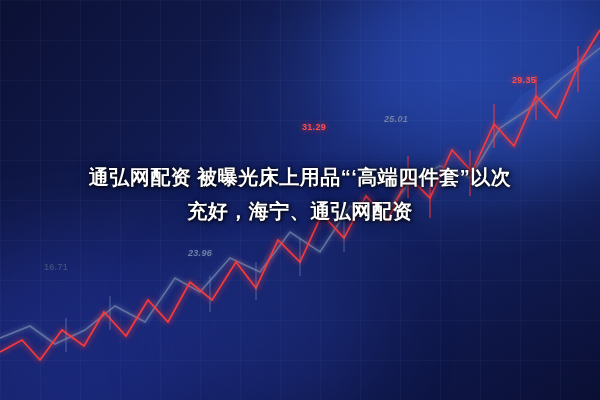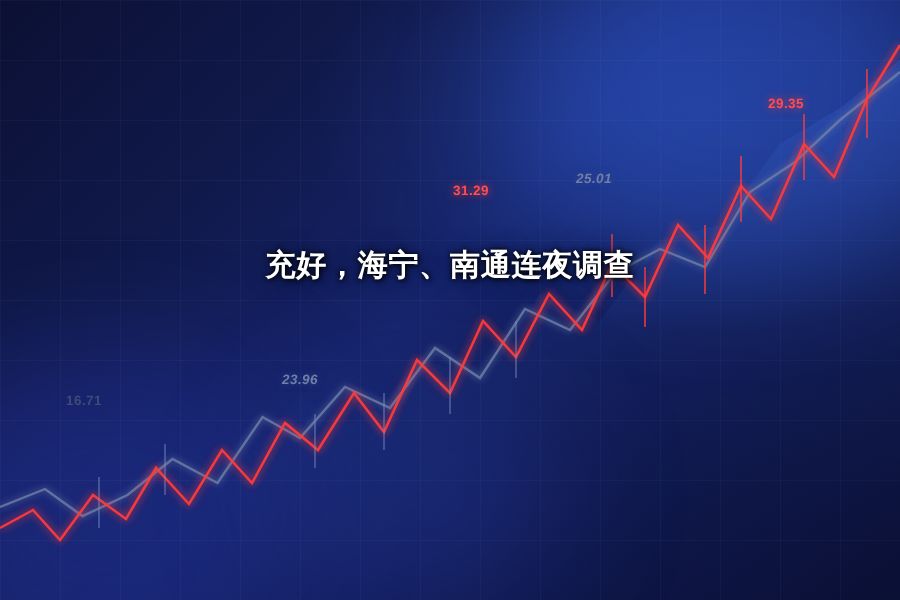--- a/index.html
+++ b/index.html
@@ -133,21 +133,22 @@
       <line x1="256" y1="262" x2="256" y2="300"></line>
       <line x1="300" y1="238" x2="300" y2="276"></line>
       <line x1="344" y1="214" x2="344" y2="252"></line>
       <line x1="110" y1="296" x2="110" y2="330"></line>
       <line x1="66" y1="318" x2="66" y2="352"></line>
     </g>
   </svg>
 
   <div class="dlabel red" style="left:302px; top:122px;">31.29</div>
   <div class="dlabel gray" style="left:384px; top:114px;">25.01</div>
-  <div class="dlabel red" style="left:512px; top:64px;text-align:center;">29.35</div>
+  <div class="dlabel red" style="left:512px; top:75px;text-align:center;">29.35</div>
   <div class="dlabel gray" style="left:188px; top:248px;">23.96</div>
   <div class="dlabel dim" style="left:44px; top:262px;">16.71</div>
 
   <div class="headline">
-    <div class="rest">充好，海宁、南通连夜调查</div>
+    <div class="lead">通弘网配资 被曝光床上用品“‘高端四件套”以次</div>
+    <div class="rest">充好，海宁、通弘网配资</div>
   </div>
 
 </div>
 
 </body></html>

